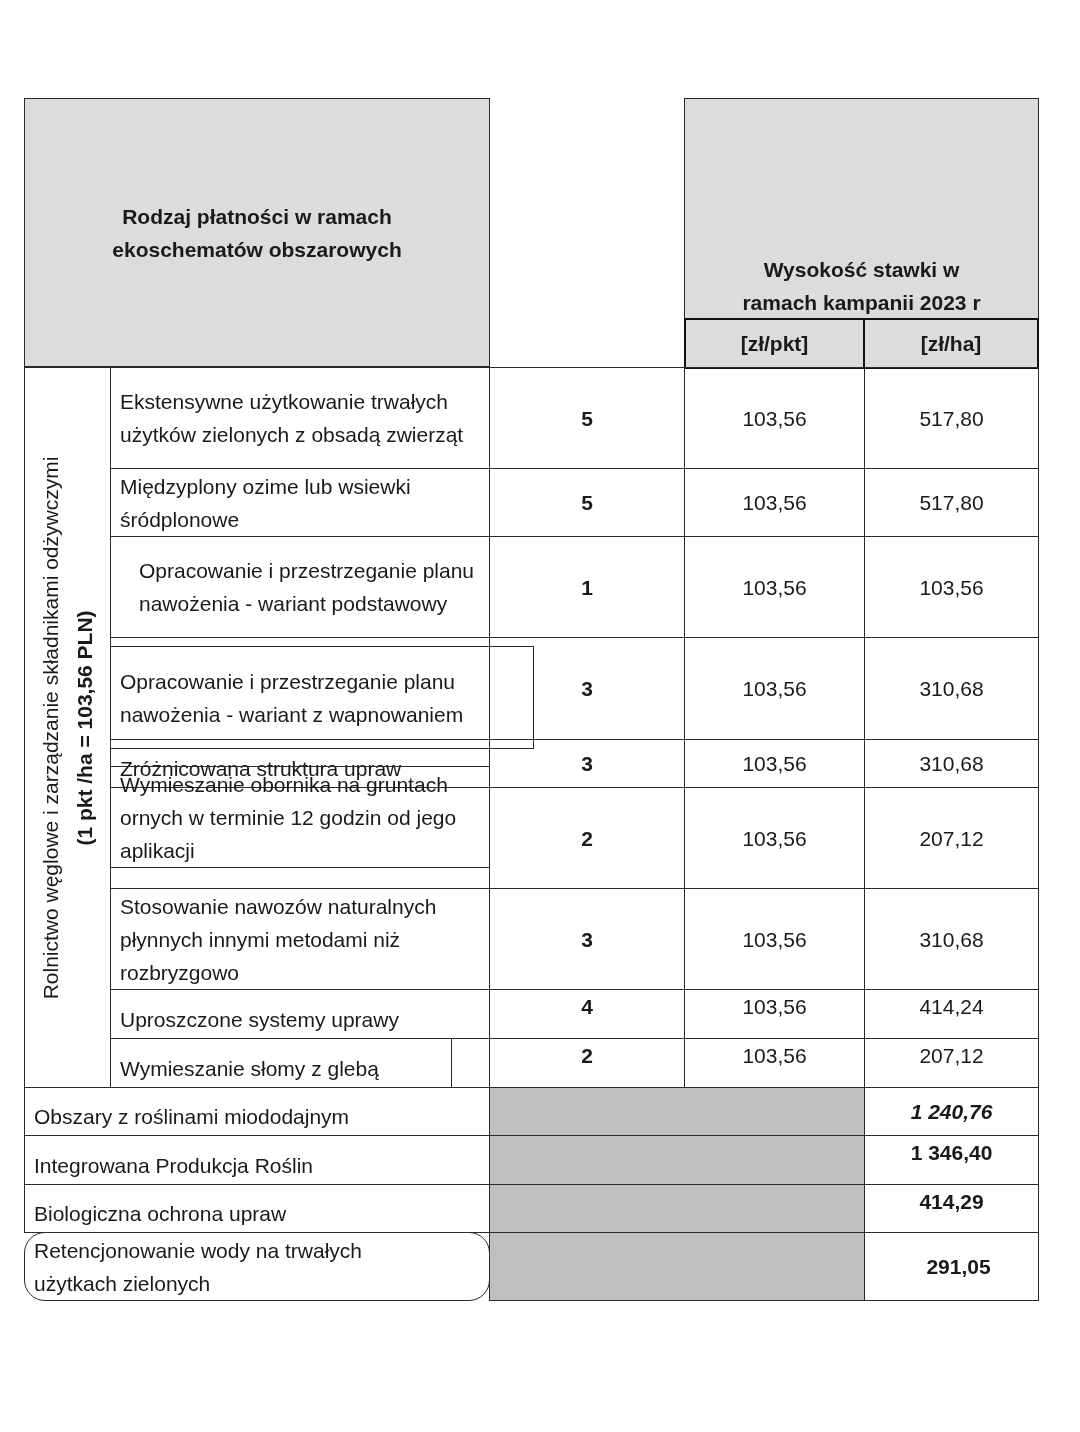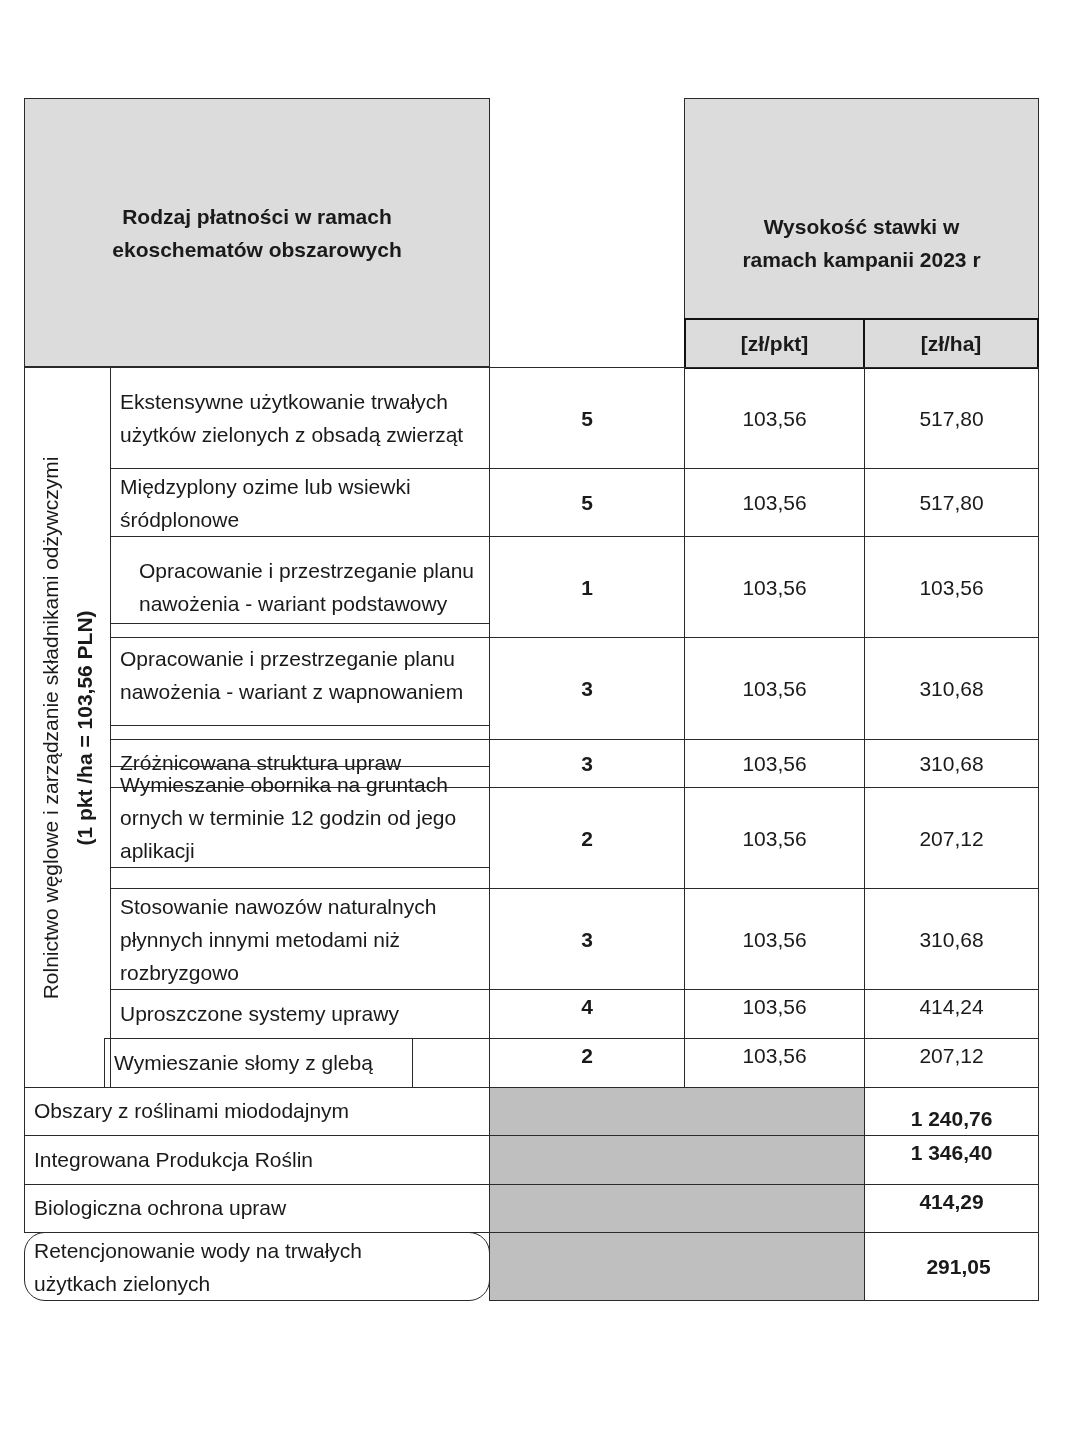--- a/index.html
+++ b/index.html
@@ -4,40 +4,40 @@
 <style>
   html, body { margin: 0; padding: 0; background: #ffffff; }
   body { width: 1080px; height: 1432px; position: relative; overflow: hidden;
          font-family: "Liberation Sans", "DejaVu Sans", sans-serif; color: #1a1a1a; }
   .tbl { position: absolute; left: 24px; top: 98px; width: 1015px; height: 1203px; }
   .cell { position: absolute; box-sizing: border-box; border: 1px solid #2a2a2a;
           display: flex; align-items: center; justify-content: center; text-align: center;
           font-size: 21px; line-height: 33px; }
   .hdr { background: #dcdcdc; font-weight: bold; }
   .left { justify-content: flex-start; text-align: left; padding-left: 9px; }
-  .bottom { padding-bottom: 2px; }
+  .bottom { align-items: flex-end; padding-bottom: 2px; }
   .bold { font-weight: bold; }
   .shade { background: #bfbfbf; }
   .thick { border: 2px solid #111; }
   .vert { position: absolute; left: 0; top: 0; width: 86px; height: 720px; }
   .vert-inner { position: absolute; left: 43px; top: 360px; transform: translate(-50%, -50%) rotate(-90deg);
                 white-space: nowrap; text-align: center; font-size: 21px; line-height: 34px; }
   .vert-inner .l2 { font-weight: bold; display: block; }
   .vert-inner .l1 { display: block; }
   .hdr-sub { position: absolute; left: 0; right: 0; bottom: 6px; text-align: center; }
 </style>
 </head>
 <body>
 
 <div class="tbl">
 
   <div class="cell hdr" style="left:0;top:0;width:466px;height:269px;padding:0 60px;">
     <span>Rodzaj płatności w ramach ekoschematów obszarowych</span>
   </div>
-  <div class="cell hdr" style="left:660px;top:0;width:355px;height:222px;padding:0 50px;align-items:center;padding-top:68px;">
+  <div class="cell hdr" style="left:660px;top:0;width:355px;height:222px;padding:0 50px;align-items:flex-end;padding-top:68px;">
     <span>Wysokość stawki w ramach kampanii 2023 r</span>
   </div>
   <div class="cell hdr thick" style="left:660px;top:220px;width:181px;height:51px;">
     <span>[zł/pkt]</span>
   </div>
   <div class="cell hdr thick" style="left:839px;top:220px;width:176px;height:51px;">
     <span>[zł/ha]</span>
   </div>
 
   <div class="cell" style="left:0;top:269px;width:87px;height:721px;">
@@ -81,21 +81,21 @@
   <div class="cell bold" style="left:465px;top:438px;width:196px;height:102px;">
       <span>1</span>
     </div>
   <div class="cell" style="left:660px;top:438px;width:181px;height:102px;">
       <span>103,56</span>
     </div>
   <div class="cell" style="left:840px;top:438px;width:175px;height:102px;">
       <span>103,56</span>
     </div>
 
-  <div class="cell left" style="left:86px;top:525px;width:380px;height:103px;">
+  <div class="cell left" style="left:86px;top:548px;width:424px;height:103px;">
       <span>Opracowanie i przestrzeganie planu nawożenia - wariant z wapnowaniem</span>
     </div>
   <div class="cell bold" style="left:465px;top:539px;width:196px;height:103px;">
       <span>3</span>
     </div>
   <div class="cell" style="left:660px;top:539px;width:181px;height:103px;">
       <span>103,56</span>
     </div>
   <div class="cell" style="left:840px;top:539px;width:175px;height:103px;">
       <span>310,68</span>
@@ -146,38 +146,38 @@
   <div class="cell bold" style="left:465px;top:891px;width:196px;height:50px;align-items:flex-start;">
       <span>4</span>
     </div>
   <div class="cell" style="left:660px;top:891px;width:181px;height:50px;align-items:flex-start;">
       <span>103,56</span>
     </div>
   <div class="cell" style="left:840px;top:891px;width:175px;height:50px;align-items:flex-start;">
       <span>414,24</span>
     </div>
 
-  <div class="cell left bottom" style="left:80px;top:940px;width:309px;height:50px;">
+  <div class="cell left bottom" style="left:86px;top:940px;width:342px;height:50px;">
       <span>Wymieszanie słomy z glebą</span>
     </div>
   <div class="cell bold" style="left:465px;top:940px;width:196px;height:50px;align-items:flex-start;">
       <span>2</span>
     </div>
   <div class="cell" style="left:660px;top:940px;width:181px;height:50px;align-items:flex-start;">
       <span>103,56</span>
     </div>
   <div class="cell" style="left:840px;top:940px;width:175px;height:50px;align-items:flex-start;">
       <span>207,12</span>
     </div>
 
   <div class="cell left bottom" style="left:0;top:989px;width:466px;height:49px;">
       <span>Obszary z roślinami miododajnym</span>
     </div>
   <div class="cell shade" style="left:465px;top:989px;width:376px;height:49px;"></div>
-  <div class="cell bold" style="left:840px;top:989px;width:175px;height:49px;align-items:flex-end;">
+  <div class="cell bold" style="left:840px;top:989px;width:175px;height:49px;align-items:center;font-style:italic;">
       <span>1 240,76</span>
     </div>
 
   <div class="cell left bottom" style="left:0;top:1037px;width:466px;height:50px;">
       <span>Integrowana Produkcja Roślin</span>
     </div>
   <div class="cell shade" style="left:465px;top:1037px;width:376px;height:50px;"></div>
   <div class="cell bold" style="left:840px;top:1037px;width:175px;height:50px;align-items:flex-start;">
       <span>1 346,40</span>
     </div>

